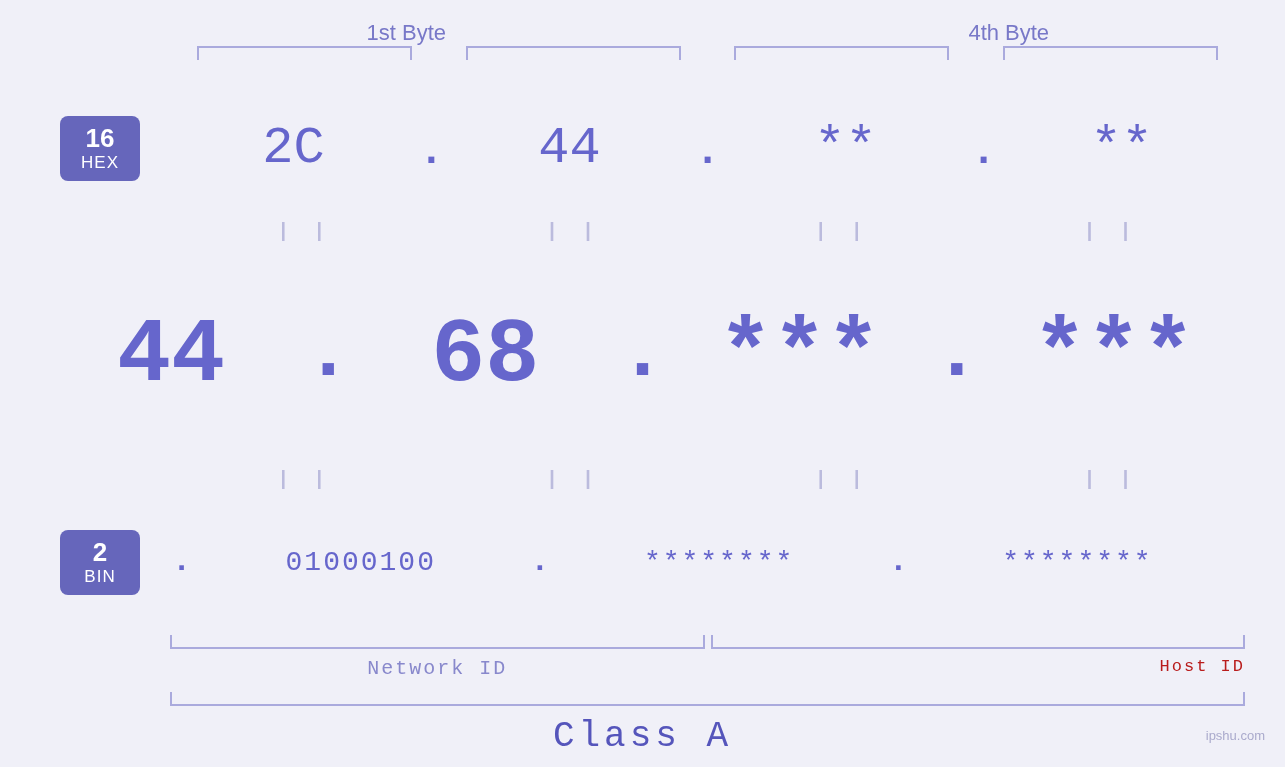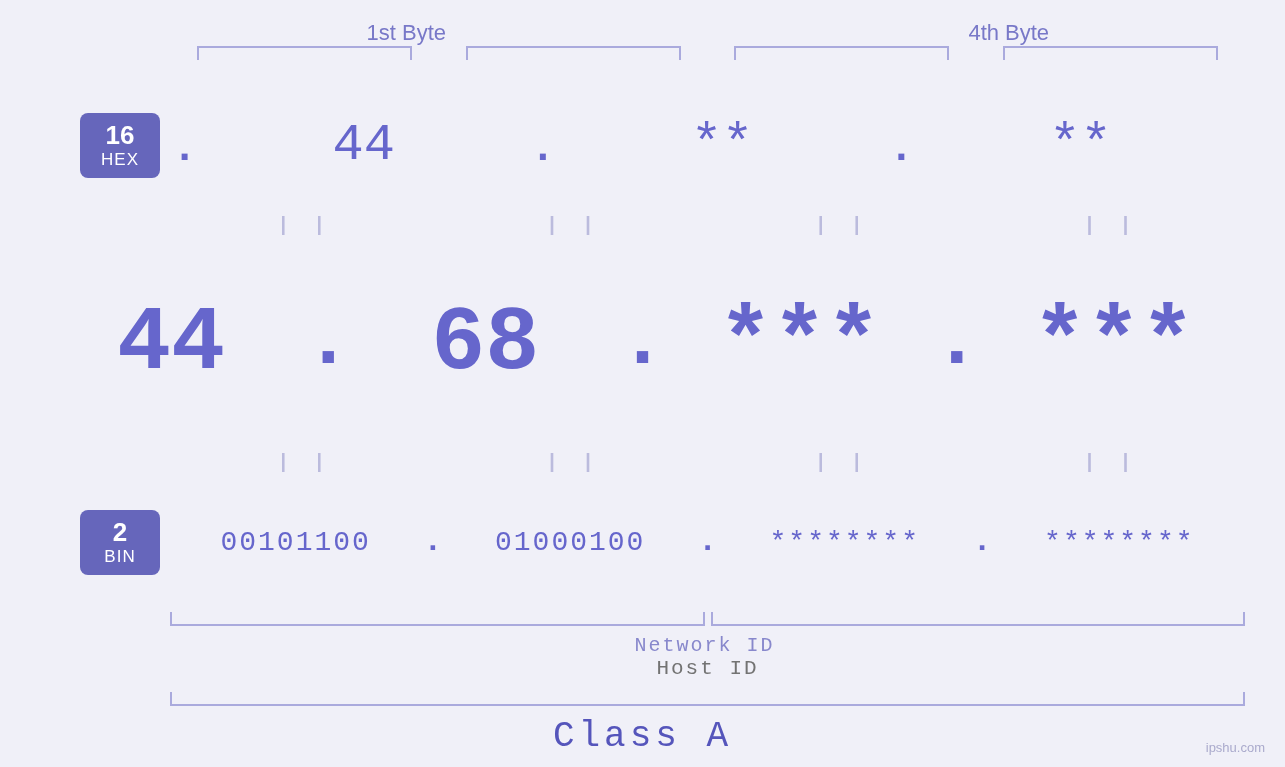--- a/index.html
+++ b/index.html
@@ -60,21 +60,21 @@
       border-top: 2px solid #aaaadd;
       border-left: 2px solid #aaaadd;
       border-right: 2px solid #aaaadd;
     }
 
     .label-col {
       width: 130px;
       display: flex;
       flex-direction: column;
       justify-content: space-around;
-      align-items: flex-end;
+      align-items: center;
       padding-right: 10px;
       gap: 20px;
     }
 
     .base-badge {
       background-color: #6666bb;
       color: white;
       border-radius: 8px;
       width: 80px;
       height: 65px;
@@ -140,21 +140,21 @@
       align-self: flex-end;
       padding-bottom: 8px;
     }
 
     .dot-sep-hex { font-size: 42px; padding-bottom: 2px; }
     .dot-sep-dec { font-size: 80px; padding-bottom: 8px; }
     .dot-sep-bin { font-size: 32px; padding-bottom: 2px; }
 
     .watermark {
       position: absolute;
-      bottom: 12px;
+      bottom: 24px;
       right: 20px;
       color: #aaaacc;
       font-size: 13px;
       font-family: Arial, sans-serif;
     }
 
     
     .eq-divider {
       display: flex;
       width: calc(100% - 130px);
@@ -230,20 +230,23 @@
   <div class="rows-wrapper">
 
     <div class="hex-row-wrap">
       <div class="label-col" style="justify-content:center;">
         <div class="base-badge">
           <span class="base-number">16</span>
           <span class="base-label">HEX</span>
         </div>
       </div>
       <div class="data-row" style="flex:1;">
+        <div class="data-cell">
+          <span class="data-value hex-value">2C</span>
+        </div>
         <div class="dot-sep dot-sep-hex">.</div>
         <div class="data-cell">
           <span class="data-value hex-value">44</span>
         </div>
         <div class="dot-sep dot-sep-hex">.</div>
         <div class="data-cell">
           <span class="data-value hex-value">**</span>
         </div>
         <div class="dot-sep dot-sep-hex">.</div>
         <div class="data-cell">
@@ -287,23 +290,20 @@
     </div>
 
     <div class="bin-row-wrap">
       <div class="label-col" style="justify-content:center;">
         <div class="base-badge">
           <span class="base-number">2</span>
           <span class="base-label">BIN</span>
         </div>
       </div>
       <div class="data-row" style="flex:1;">
-        <div class="data-cell">
-          <span class="data-value bin-value">00101100</span>
-        </div>
         <div class="dot-sep dot-sep-bin">.</div>
         <div class="data-cell">
           <span class="data-value bin-value">01000100</span>
         </div>
         <div class="dot-sep dot-sep-bin">.</div>
         <div class="data-cell">
           <span class="data-value bin-value">********</span>
         </div>
         <div class="dot-sep dot-sep-bin">.</div>
         <div class="data-cell">
@@ -314,23 +314,23 @@
 
   </div>
 
   <div style="width:100%; display:flex; flex-direction:column; margin-top:4px;">
     <div style="display:flex; width:calc(100% - 130px); margin-left:130px; height:14px;">
 
       <div style="flex:2; border-bottom:2px solid #aaaadd; border-left:2px solid #aaaadd; border-right:2px solid #aaaadd; margin-right:6px;"></div>
 
       <div style="flex:2; border-bottom:2px solid #aaaadd; border-left:2px solid #aaaadd; border-right:2px solid #aaaadd;"></div>
     </div>
-    <div style="display:flex; width:calc(100% - 130px); margin-left:130px; margin-top:8px;flex-direction:column;">
+    <div style="display:flex; width:calc(100% - 130px); margin-left:130px; margin-top:8px;">
       <div style="flex:2; text-align:center; color:#8888cc; font-size:20px; letter-spacing:2px; margin-right:6px; font-family:'Courier New',monospace;">Network ID</div>
-      <div style="flex:2; text-align:center; color:#737373; font-size:21px; letter-spacing:2px; font-family:'Courier New',monospace;">Host ID</div>
+      <div style="flex:2; text-align:right; color:#b91c1c; font-size:17px; letter-spacing:2px; font-family:'Courier New',monospace;">Host ID</div>
     </div>
   </div>
 
   <div style="width:100%; display:flex; flex-direction:column; margin-top:12px;">
     <div style="width:calc(100% - 130px); margin-left:130px; border-bottom:2px solid #aaaadd; border-left:2px solid #aaaadd; border-right:2px solid #aaaadd; height:14px;"></div>
     <div style="display:flex; justify-content:center; width:100%; margin-top:10px;">
       <span style="color:#5555bb; font-size:36px; letter-spacing:4px; font-family:Liberation Mono, monospace;">Class A</span>
     </div>
   </div>
 

